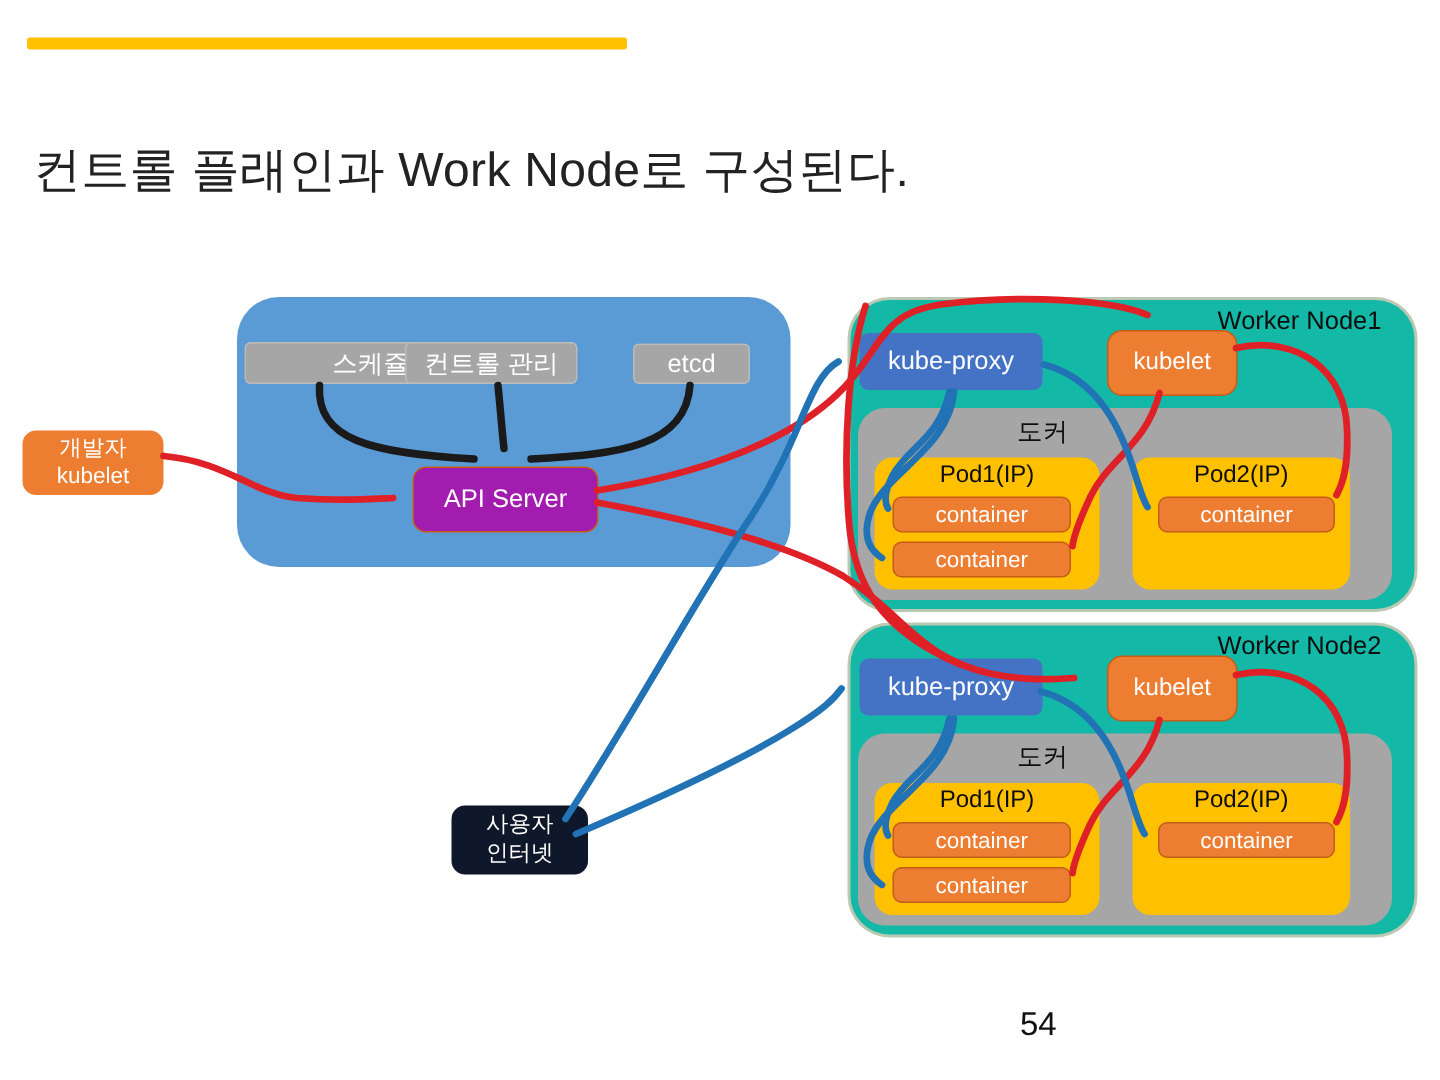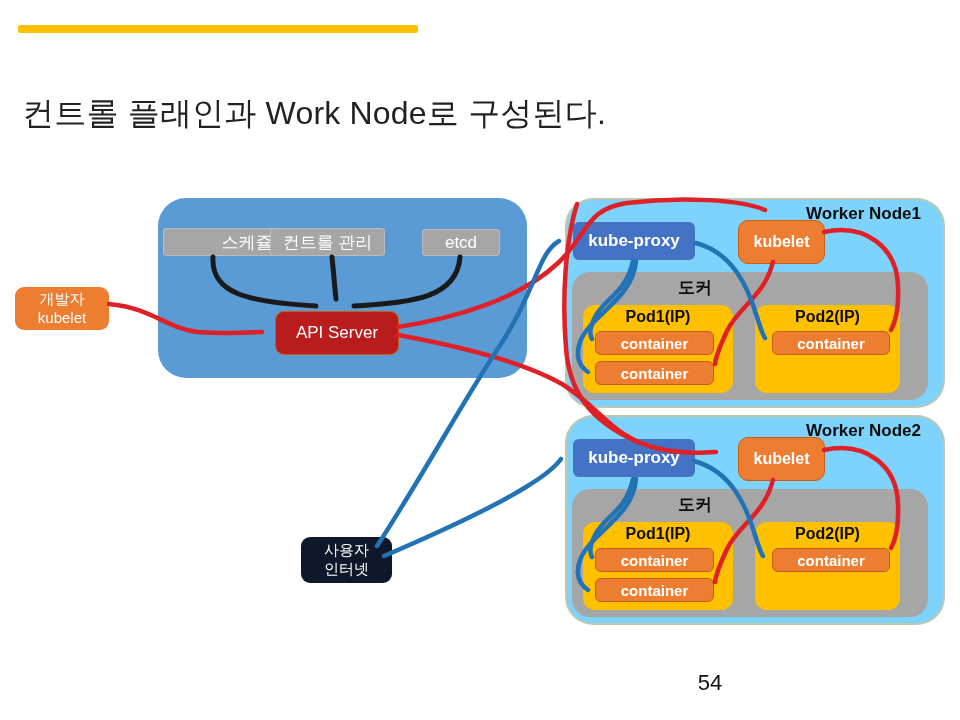--- a/index.html
+++ b/index.html
@@ -5,38 +5,38 @@
   html,body{margin:0;padding:0;background:#fff;}
   #slide{
     position:relative;width:960px;height:720px;background:#ffffff;overflow:hidden;
     font-family:"Liberation Sans","DejaVu Sans",sans-serif;color:#111;
   }
   .abs{position:absolute;}
   
   #accent-bar{left:18px;top:25px;width:400px;height:8px;background:#FFC000;border-radius:2px;}
   #page-title{left:22px;top:40px;font-size:27px;font-weight:bold;color:#1a1a1a;letter-spacing:.5px;}
   #page-subtitle{left:22px;top:92px;font-size:32px;font-weight:400;color:#222;letter-spacing:.2px;}
-  #page-number{left:680px;top:670px;width:60px;text-align:center;font-size:22px;color:#111;}
+  #page-number{left:680px;top:670px;width:60px;text-align:left;font-size:22px;color:#111;}
 
   
   #master{left:158px;top:198px;width:369px;height:180px;background:#5B9BD5;border-radius:28px;}
   #master-title{left:168px;top:203px;width:360px;text-align:center;font-size:17px;color:#0d0d0d;}
   .gray-box{background:#A6A6A6;color:#fff;border-radius:4px;display:flex;align-items:center;justify-content:center;font-size:17px;box-shadow:0 0 0 1px rgba(255,255,255,.25) inset;}
   #scheduler-box{left:163px;top:228px;width:99px;height:28px;padding-left:43px;}
   #controller-box{left:270px;top:228px;width:115px;height:28px;}
   #etcd-box{left:422px;top:229px;width:78px;height:27px;}
-  #api-server{left:275px;top:311px;width:122px;height:42px;background:#b91c1c;border:1px solid #c55d16;color:#fff;border-radius:9px;display:flex;align-items:center;justify-content:center;font-size:17px;}
+  #api-server{left:275px;top:311px;width:122px;height:42px;background:#a21caf;border:1px solid #c55d16;color:#fff;border-radius:9px;display:flex;align-items:center;justify-content:center;font-size:17px;}
 
   
   .actor{color:#fff;border-radius:9px;display:flex;flex-direction:column;align-items:center;justify-content:center;line-height:1.25;font-size:15px;}
   #developer-box{left:15px;top:287px;width:94px;height:43px;background:#ED7D31;}
   #internet-box{left:301px;top:537px;width:91px;height:46px;background:#0f172a;}
 
   
-  .worker{position:absolute;left:567px;width:376px;height:206px;background:#7dd3fc;border-radius:26px;box-shadow:0 0 0 2px rgba(60,100,35,.35);font-weight:bold;}
+  .worker{position:absolute;left:567px;width:376px;height:206px;background:#14b8a6;border-radius:26px;box-shadow:0 0 0 2px rgba(60,100,35,.35);}
   #worker1{top:200px;} #worker2{top:417px;}
   .worker-label{position:absolute;right:22px;top:4px;font-size:17px;color:#0d0d0d;}
   .kube-proxy{position:absolute;left:6px;top:22px;width:122px;height:38px;background:#4472C4;color:#fff;border-radius:6px;display:flex;align-items:center;justify-content:center;font-size:17px;}
   .kubelet{position:absolute;left:171px;top:20px;width:85px;height:42px;background:#ED7D31;border:1px solid #c55d16;color:#fff;border-radius:10px;display:flex;align-items:center;justify-content:center;font-size:16px;}
   .docker{position:absolute;left:5px;top:72px;width:356px;height:128px;background:#A6A6A6;border-radius:18px;}
   .docker-label{position:absolute;left:0;top:4px;width:246px;text-align:center;font-size:17px;color:#0d0d0d;}
   .pod{position:absolute;top:33px;height:88px;background:#FFC000;border-radius:12px;}
   .pod1{left:11px;width:150px;} .pod2{left:183px;width:145px;}
   .pod-label{position:absolute;left:0;top:3px;width:100%;text-align:center;font-size:16px;color:#0d0d0d;}
   .container-box{position:absolute;left:12px;width:117px;height:22px;background:#ED7D31;border:1px solid #c55d16;color:#fff;border-radius:6px;display:flex;align-items:center;justify-content:center;font-size:15px;}

